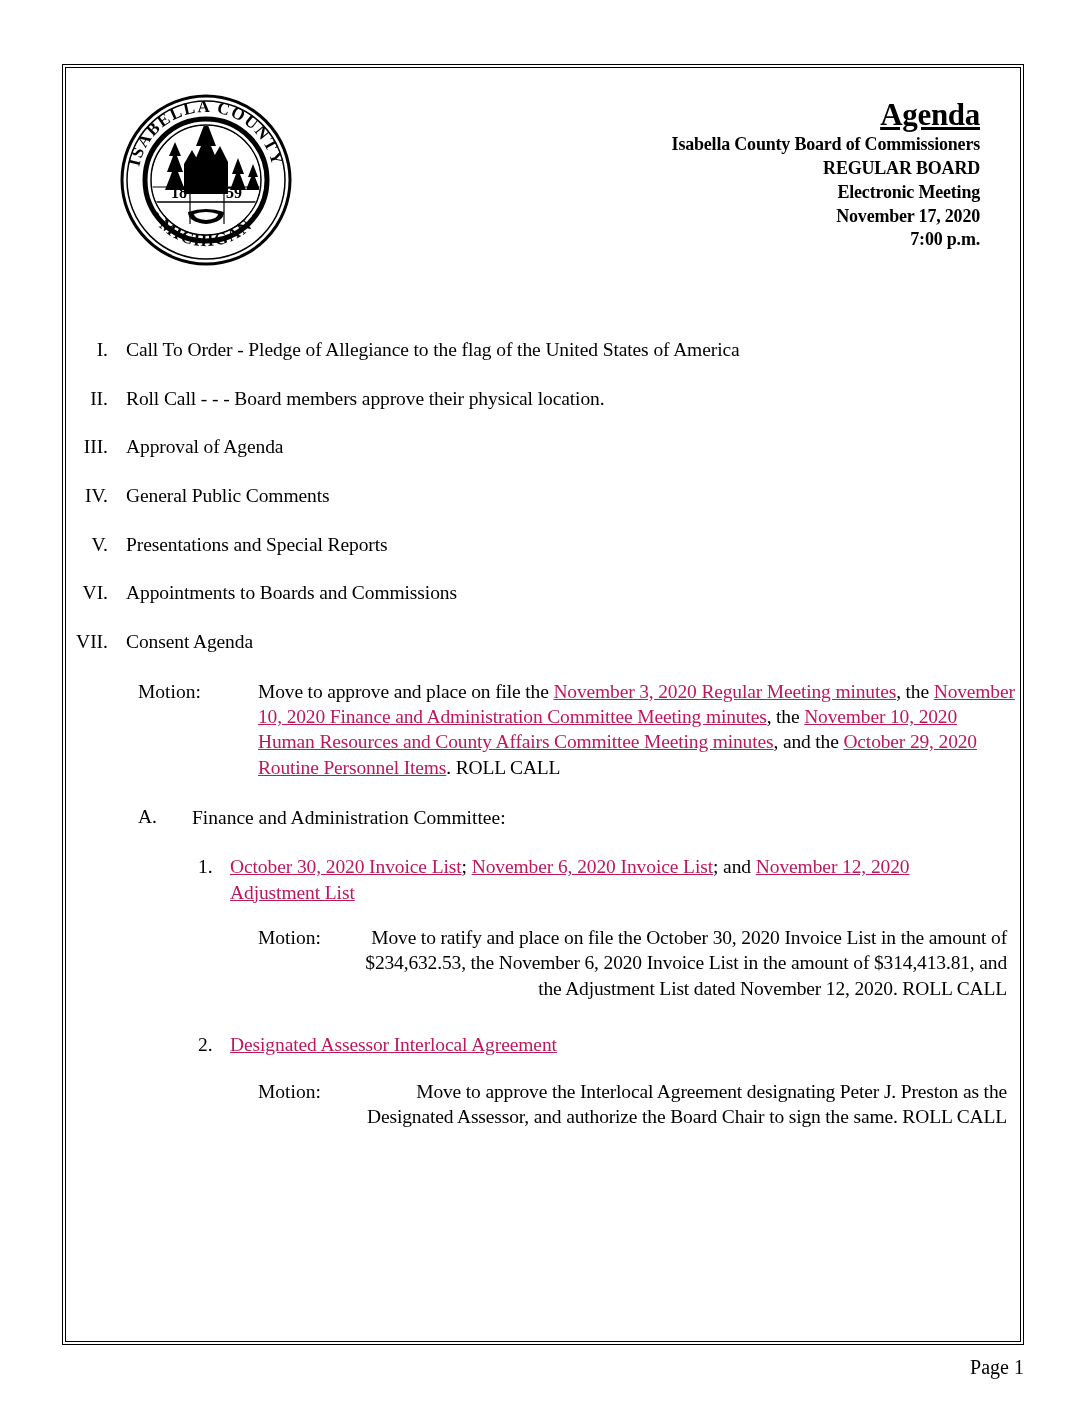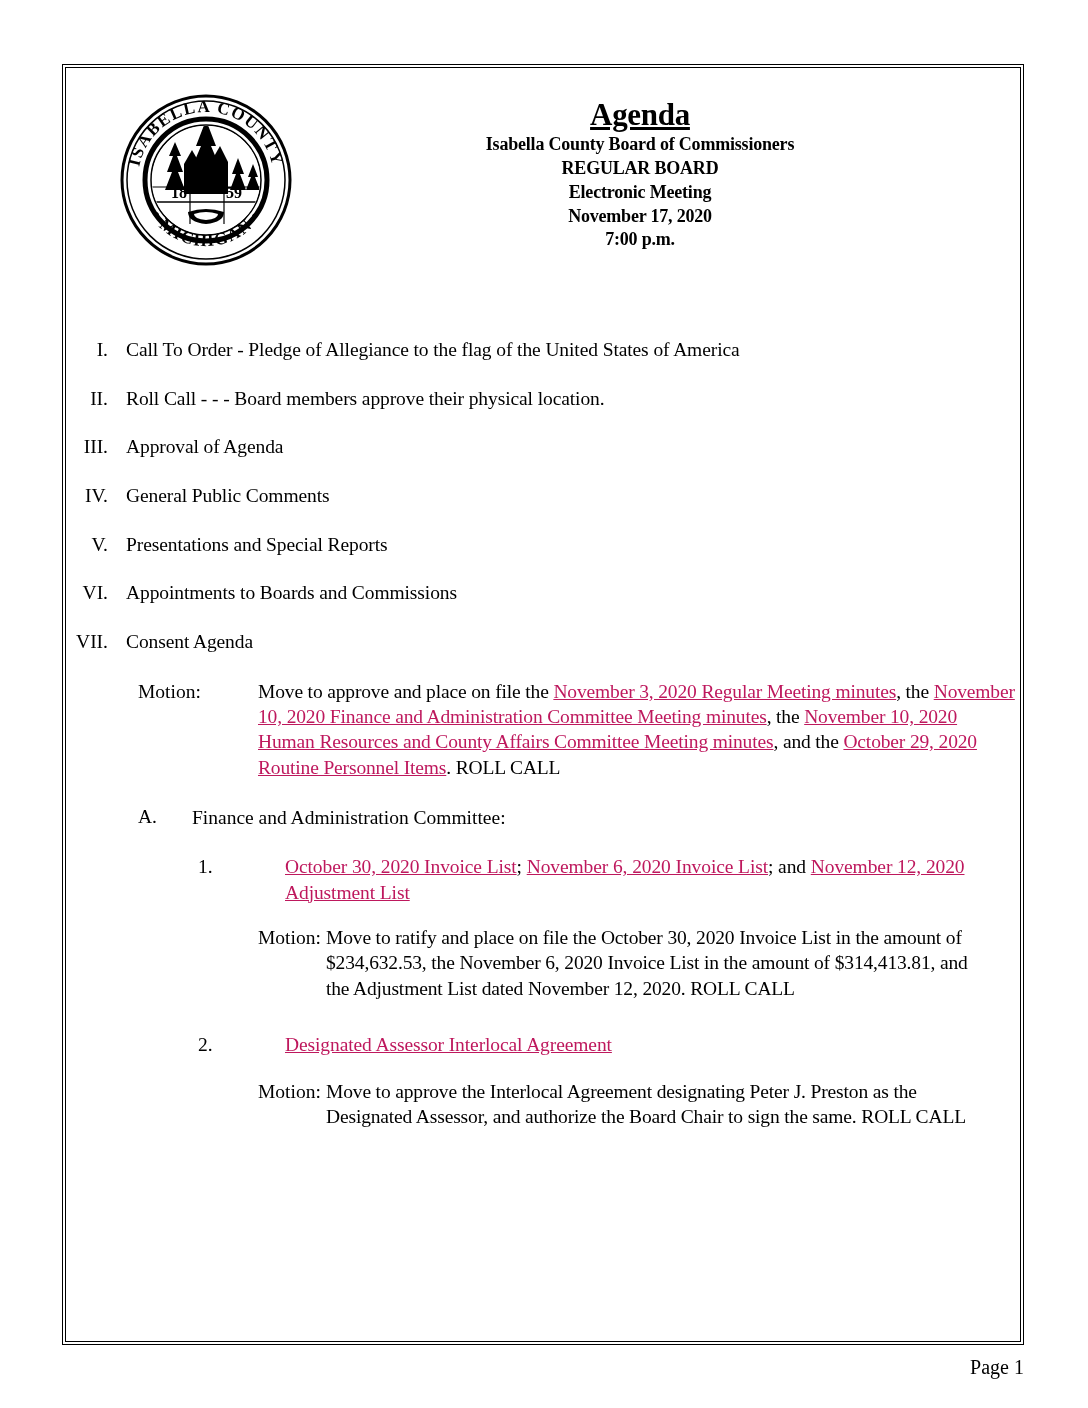--- a/index.html
+++ b/index.html
@@ -58,24 +58,24 @@
     position: absolute;
     left: 58px;
     top: 30px;
     width: 172px;
     height: 172px;
   }
   .seal svg { display: block; }
 
   .title-block {
     position: absolute;
-    left: 228px;
+    left: 218px;
     top: 34px;
     width: 700px;
-    text-align: center;
+    text-align: right;
   }
   .doc-title {
     font-size: 31px;
     font-weight: bold;
     text-decoration: underline;
     line-height: 1.12;
     letter-spacing: -0.3px;
   }
   .subtitle {
     font-size: 18px;
@@ -166,21 +166,21 @@
   }
   .sub-num .nlabel {
     position: absolute;
     left: 0;
     top: 0;
     font-size: 19.5px;
     line-height: 1.30;
   }
   .sub-num .ntext {
     display: block;
-    margin-left: 87px;
+    margin-left: 32px;
     font-size: 19.5px;
     line-height: 1.30;
     width: 740px;
     letter-spacing: -0.1px;
   }
 
   
   .motion-lvl2 {
     position: relative;
     margin-left: 196px;
@@ -188,25 +188,26 @@
   }
   .motion-lvl2 .mlabel {
     position: absolute;
     left: 0;
     top: 0;
     font-size: 19.5px;
     line-height: 1.31;
   }
   .motion-lvl2 .mbody {
     display: block;
-    margin-left: 68px;
+    margin-left: 89px;
     font-size: 19.5px;
     line-height: 1.31;
     width: 660px;
     letter-spacing: -0.15px;
+    text-align: right;
   }
 
   a.doclink, .doclink {
     color: #be185d;
     text-decoration: underline;
   }
 
   
   .footer {
     position: absolute;

